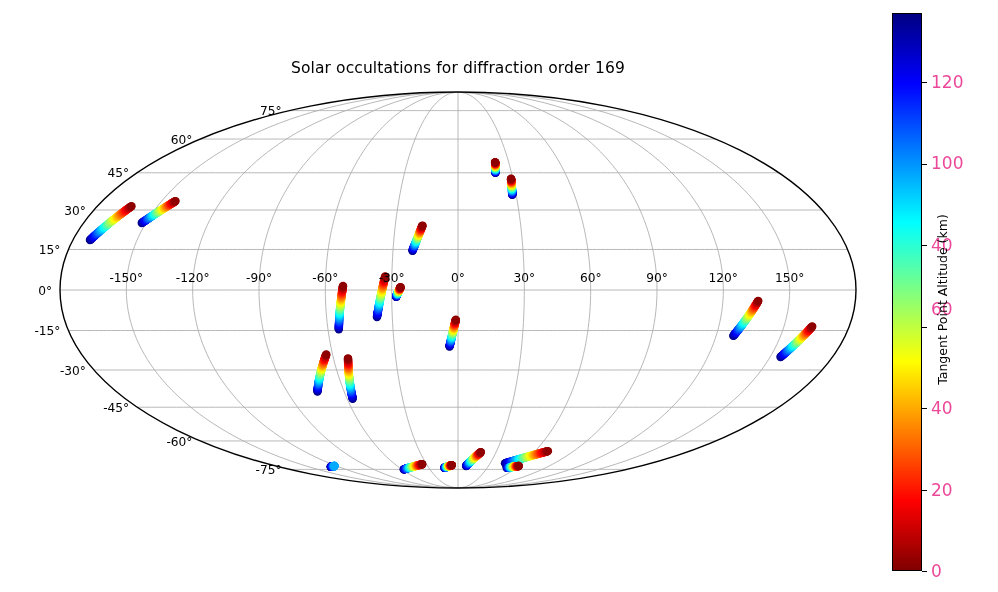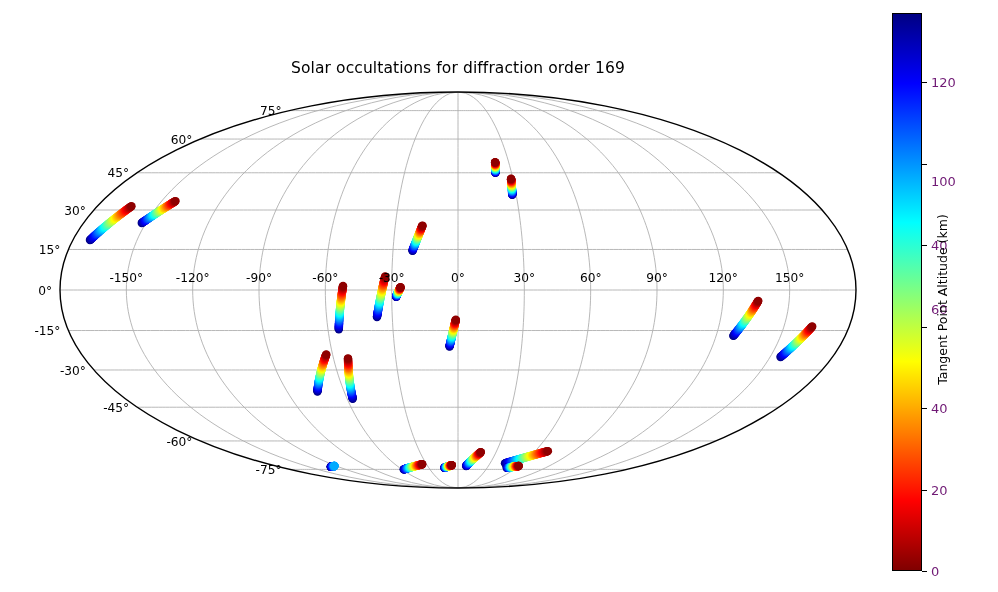--- a/index.html
+++ b/index.html
@@ -55,22 +55,22 @@
   .cbar-tick {
     position: absolute;
     left: 30px;
     width: 5px;
     height: 1px;
     background: #000000;
   }
   .cbar-ticklabel {
     position: absolute;
     left: 39px;
-    font-size: 13px;
-    color: #701a75;
+    font-size: 17px;
+    color: #ec4899;
     transform: translateY(-50%);
     white-space: nowrap;
   }
   .cbar-label {
     position: absolute;
     left: 950px;
     top: 292px;
     font-size: 12.5px;
     color: #000000;
     white-space: nowrap;
@@ -1714,20 +1714,20 @@
         <div class="cbar-ticklabel" style="top: 558px;">0</div>
         <div class="cbar-tick" style="top: 476.54px;"></div>
         <div class="cbar-ticklabel" style="top: 476.54px; text-align: center;">20</div>
         <div class="cbar-tick" style="top: 395.08px;"></div>
         <div class="cbar-ticklabel" style="top: 395.08px;">40</div>
         <div class="cbar-tick" style="top: 313.62px;"></div>
         <div class="cbar-ticklabel" style="top: 296px;">60</div>
         <div class="cbar-tick" style="top: 232.161px;"></div>
         <div class="cbar-ticklabel" style="top: 232.161px;">40</div>
         <div class="cbar-tick" style="top: 150.701px;"></div>
-        <div class="cbar-ticklabel" style="top: 168px;">100</div>
+        <div class="cbar-ticklabel" style="top: 150px;">100</div>
         <div class="cbar-tick" style="top: 69.2409px;"></div>
         <div class="cbar-ticklabel" style="top: 69.2409px;">120</div>
       </div>
   </div>
   <div class="cbar-label">Tangent Point Altitude (km)</div>
 
 </div>
 
 </body></html>

